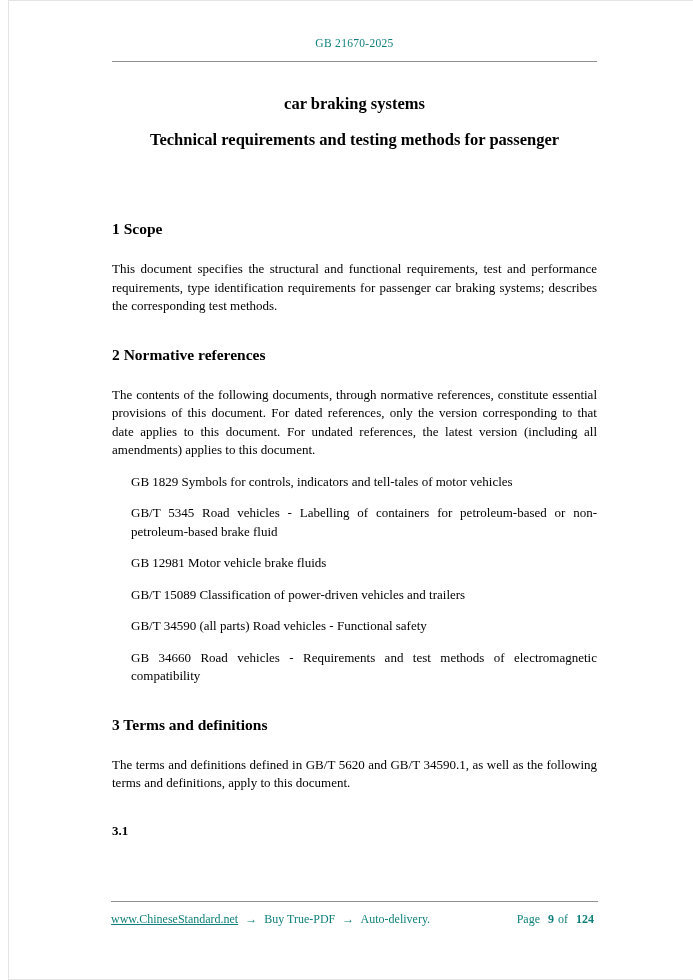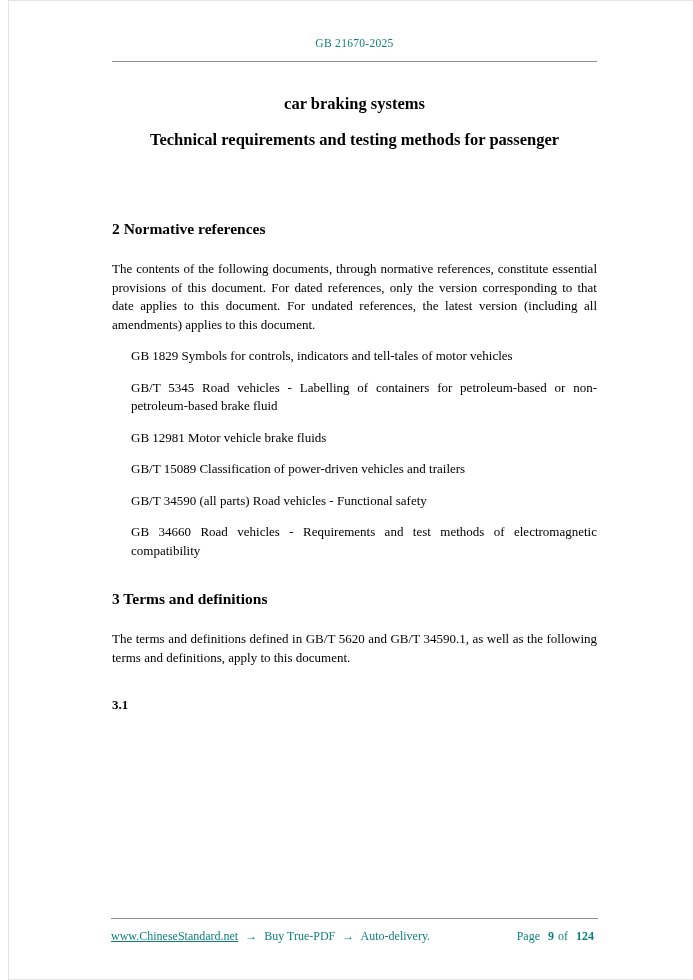--- a/index.html
+++ b/index.html
@@ -51,21 +51,21 @@
   .ref { margin-left:19px; }
   .para sub { font-size:9px; line-height:0; }
   .term-number {
     font-size:13px;
     font-weight:bold;
     margin-top:30px;
   }
   .footer {
     position:absolute;
     left:102px; right:102px; bottom:0;
-    height:61px;
+    height:78px;
     border-top:1px solid #8f8f8f;
     padding-top:10px;
     display:flex;
     justify-content:space-between;
     align-items:flex-start;
     font-size:12px;
     color:var(--accent,#0e7f7a);
   }
   .footer-left span, .footer-right span { margin-right:4px; }
   .footer-link {
@@ -85,21 +85,23 @@
   <div class="header">
     <div class="doc-code">GB 21670-2025</div>
     <hr class="header-rule">
   </div>
 
   <h1 class="title">
     <span>car braking systems</span>
     <span>Technical requirements and testing methods for passenger</span>
   </h1>
 
+  <h2 class="section-heading">1 Scope</h2>
 
+  <p class="para">This document specifies the structural and functional requirements, test and performance requirements, type identification requirements for passenger car braking systems; describes the corresponding test methods.</p>
 
 
   <h2 class="section-heading">2 Normative references</h2>
 
   <p class="para">The contents of the following documents, through normative references, constitute essential provisions of this document. For dated references, only the version corresponding to that date applies to this document. For undated references, the latest version (including all amendments) applies to this document.</p>
 
   <p class="para ref">GB 1829 Symbols for controls, indicators and tell-tales of motor vehicles</p>
   <p class="para ref">GB/T 5345 Road vehicles - Labelling of containers for petroleum-based or non-petroleum-based brake fluid</p>
   <p class="para ref">GB 12981 Motor vehicle brake fluids</p>
   <p class="para ref">GB/T 15089 Classification of power-driven vehicles and trailers</p>

